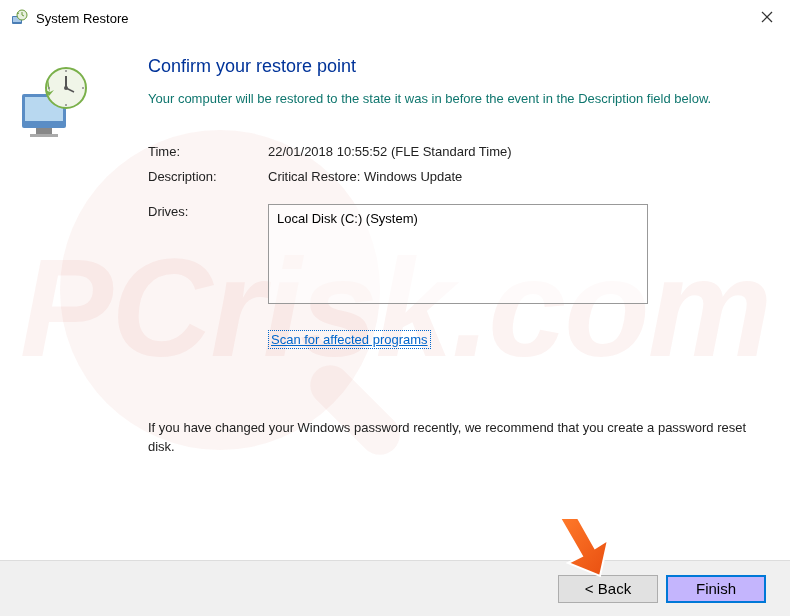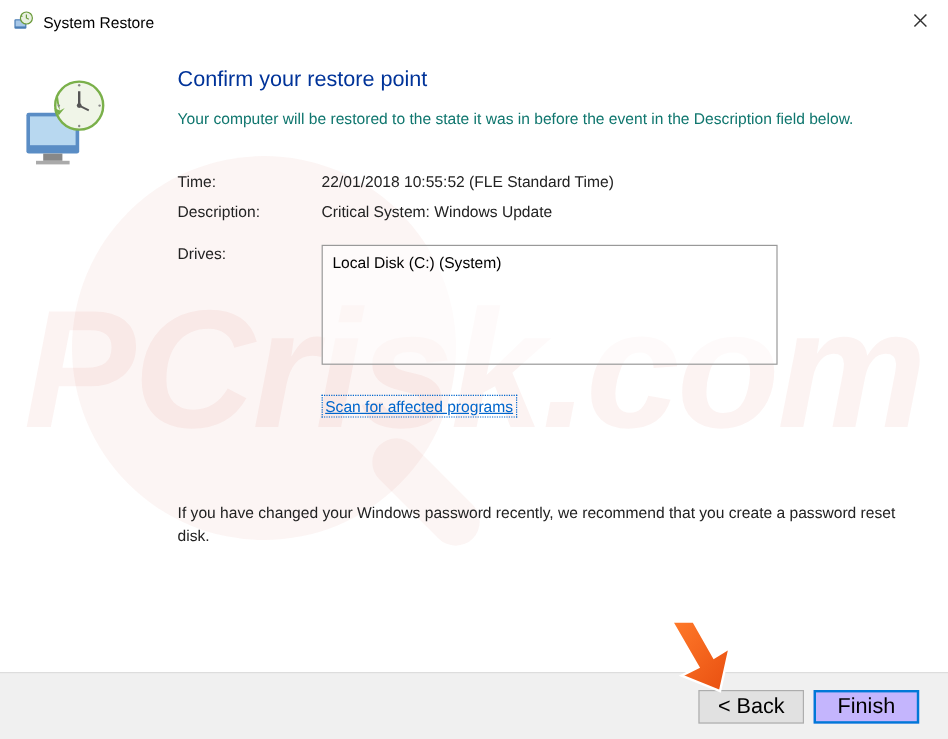--- a/index.html
+++ b/index.html
@@ -171,23 +171,23 @@
       background: #f0f0f0;
       border-top: 1px solid #ddd;
       display: flex;
       justify-content: flex-end;
       align-items: center;
       padding-right: 24px;
       gap: 8px;
       z-index: 2;
     }
     .btn {
-      width: 88px;
+      width: 100px;
       height: 28px;
-      font-size: 18px;
+      font-size: 15px;
       background: #e1e1e1;
       border: 1px solid #adadad;
       cursor: pointer;
       font-family: inherit;
     }
     .btn-highlight {
       border: 2px solid #0078d7;
       background: #c4b5fd;
     }
     
@@ -248,21 +248,21 @@
     <h1 class="heading">Confirm your restore point</h1>
     <p class="subheading">Your computer will be restored to the state it was in before the event in the Description field below.</p>
 
     <div class="info-row">
       <div class="info-label">Time:</div>
       <div class="info-value">22/01/2018 10:55:52 (FLE Standard Time)</div>
     </div>
 
     <div class="info-row">
       <div class="info-label">Description:</div>
-      <div class="info-value">Critical System: Windows Update</div>
+      <div class="info-value">Critical Restore: Windows Update</div>
     </div>
 
     <div class="drives-row">
       <div class="info-label">Drives:</div>
       <div class="drives-box">
         <div>Local Disk (C:) (System)</div>
       </div>
     </div>
 
     <div class="scan-row">

